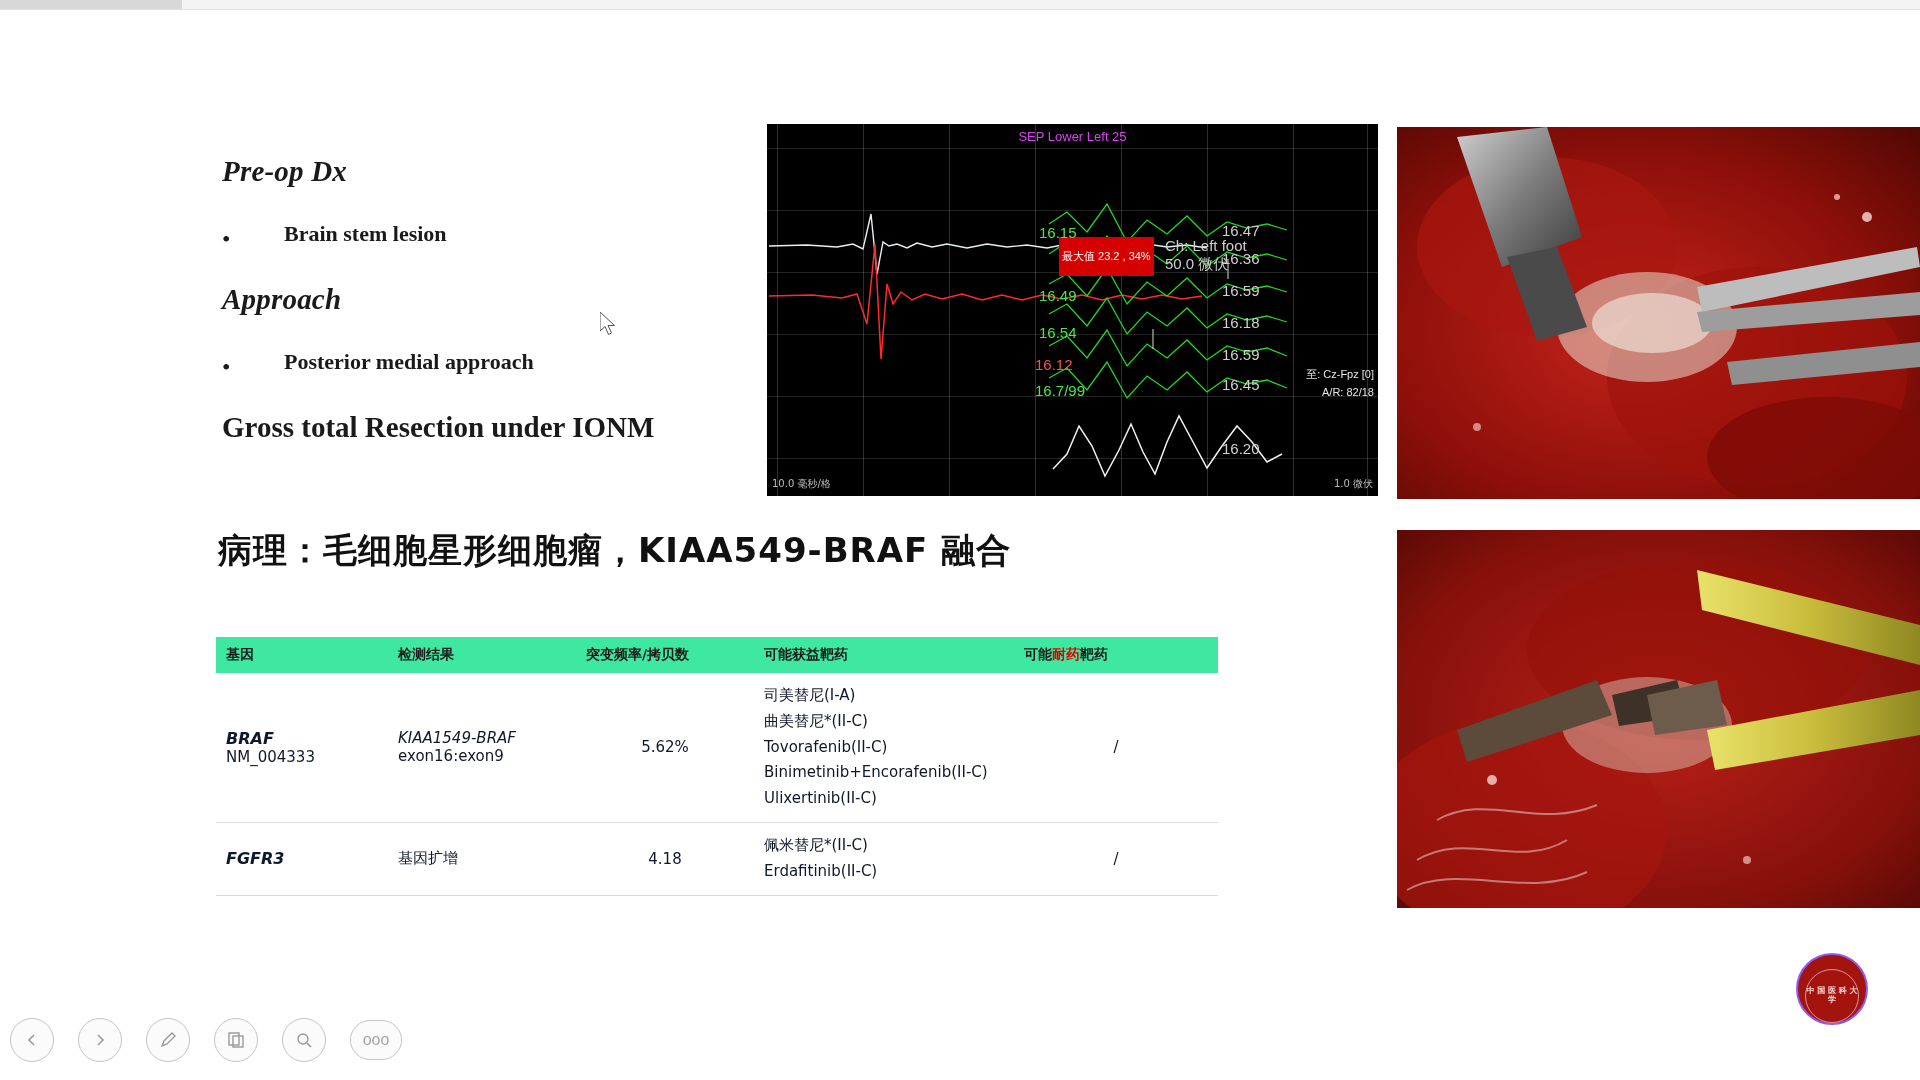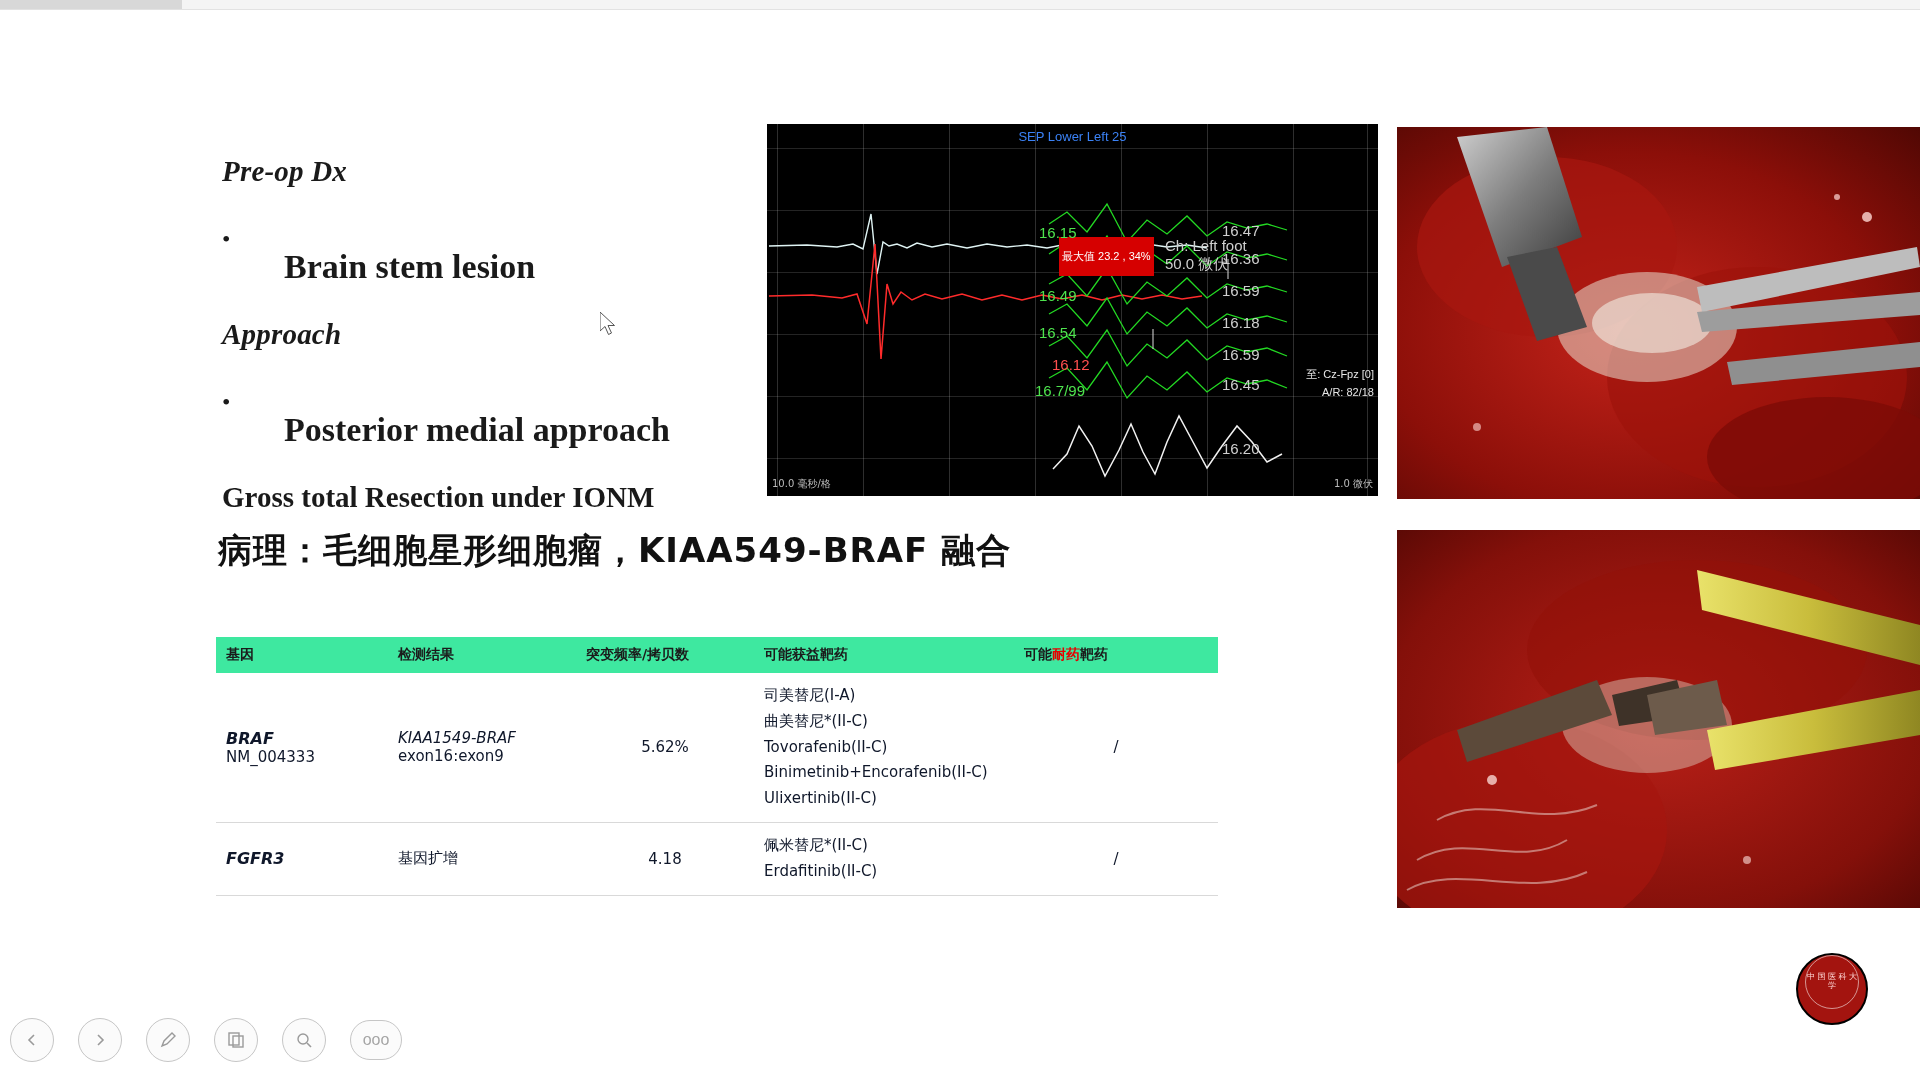--- a/index.html
+++ b/index.html
@@ -14,34 +14,34 @@
 
   
   .top-strip{position:absolute;left:0;top:0;width:1920px;height:9px;background:#f4f4f4;border-bottom:1px solid #e2e2e2;}
   .top-strip-dark{position:absolute;left:0;top:0;width:182px;height:9px;background:#d8d8d8;}
 
   
   .text-block{position:absolute;left:222px;top:155px;width:690px;color:#1a1a1a;}
   .line-head{font-size:29px;font-weight:bold;letter-spacing:.2px;margin:0 0 33px 0;font-style:italic;}
   .bullet-row{display:flex;align-items:flex-start;margin:0 0 32px 0;}
   .bullet-dot{width:62px;font-size:24px;line-height:1;padding-top:6px;}
-  .bullet-text{font-size:34px;font-weight:bold;margin-top:27px;}
+  .bullet-text{font-size:22px;font-weight:bold;}
   .ionm{font-size:29px;font-weight:bold;margin:4px 0 12px 0;}
   .pathology{position:absolute;left:218px;top:528px;font-size:34px;font-weight:bold;color:#111;
     font-family:"DejaVu Sans","Liberation Sans",sans-serif;letter-spacing:1px;}
 
   
   .cursor{position:absolute;left:600px;top:312px;width:20px;height:26px;}
   .cursor svg{display:block;}
 
   
   .ionm-panel{position:absolute;left:767px;top:124px;width:611px;height:372px;background:#000;overflow:hidden;}
   .ionm-panel .grid-v{position:absolute;top:0;bottom:0;width:1px;background:rgba(255,255,255,.18);}
   .ionm-panel .grid-h{position:absolute;left:0;right:0;height:1px;background:rgba(255,255,255,.14);}
-  .ionm-title{position:absolute;top:5px;left:0;width:100%;text-align:center;color:#3b82f6;font-size:13px;
+  .ionm-title{position:absolute;top:5px;left:0;width:100%;text-align:center;color:#d946ef;font-size:13px;
     font-family:"Liberation Sans",sans-serif;}
   .ionm-lbl{position:absolute;color:#cfcfcf;font-size:15px;font-family:"Liberation Sans",sans-serif;}
   .ionm-lbl.green{color:#4ee44e;}
   .ionm-lbl.red{color:#ff5050;}
   .ionm-redbox{position:absolute;background:#d60000;color:#fff;font-size:11px;padding:12px 3px;
     font-family:"Liberation Sans",sans-serif;white-space:nowrap;}
   .ionm-info{position:absolute;right:4px;color:#e6e6e6;font-size:11px;font-family:"Liberation Sans",sans-serif;text-align:left;}
   .ionm-corner{position:absolute;color:#bdbdbd;font-size:10px;font-family:"DejaVu Sans",sans-serif;}
 
   
@@ -69,21 +69,21 @@
 
   
   .toolbar{position:absolute;left:10px;bottom:18px;display:flex;align-items:center;gap:24px;}
   .tb-btn{width:42px;height:42px;border-radius:50%;border:1.6px solid #c6c6c6;background:#fbfbfb;
     display:flex;align-items:center;justify-content:center;color:#9a9a9a;}
   .tb-btn.wide{width:50px;height:38px;border-radius:20px;font-size:16px;font-family:"Liberation Sans",sans-serif;color:#a5a5a5;}
   .tb-btn svg{display:block;}
 
   
   .logo{position:absolute;right:52px;bottom:55px;width:68px;height:68px;border-radius:50%;
-    background:#a3140f;border:2px solid #000000;display:flex;align-items:flex-start;justify-content:center;}
+    background:#a3140f;border:2px solid #8b5cf6;display:flex;align-items:flex-end;justify-content:center;font-weight:bold;}
   .logo-inner{width:52px;height:52px;border-radius:50%;border:1px solid rgba(255,255,255,.55);
     display:flex;align-items:center;justify-content:center;color:#ffd9d7;font-size:8px;line-height:1.1;
     text-align:center;font-family:"DejaVu Sans",sans-serif;}
 </style>
 </head>
 <body>
 
 <div class="slide-area">
 
   <div class="top-strip">
@@ -158,21 +158,21 @@
 
     <div class="ionm-redbox" style="left:292px;top:113px;">
       <span>最大值 23.2 , 34%</span>
     </div>
     <div class="ionm-lbl" style="left:398px;top:113px;">Ch: Left foot</div>
     <div class="ionm-lbl" style="left:398px;top:131px;">50.0 微伏</div>
 
     <div class="ionm-lbl green" style="left:272px;top:100px;">16.15</div>
     <div class="ionm-lbl green" style="left:272px;top:163px;">16.49</div>
     <div class="ionm-lbl green" style="left:272px;top:200px;">16.54</div>
-    <div class="ionm-lbl red" style="left:285px;top:232px;text-align:center;">16.12</div>
+    <div class="ionm-lbl red" style="left:268px;top:232px;text-align:center;">16.12</div>
     <div class="ionm-lbl green" style="left:268px;top:258px;">16.7/99</div>
 
     <div class="ionm-lbl" style="left:455px;top:98px;">16.47</div>
     <div class="ionm-lbl" style="left:455px;top:126px;">16.36</div>
     <div class="ionm-lbl" style="left:455px;top:158px;">16.59</div>
     <div class="ionm-lbl" style="left:455px;top:190px;">16.18</div>
     <div class="ionm-lbl" style="left:455px;top:222px;">16.59</div>
     <div class="ionm-lbl" style="left:455px;top:252px;">16.45</div>
     <div class="ionm-lbl" style="left:455px;top:316px;">16.20</div>
 

